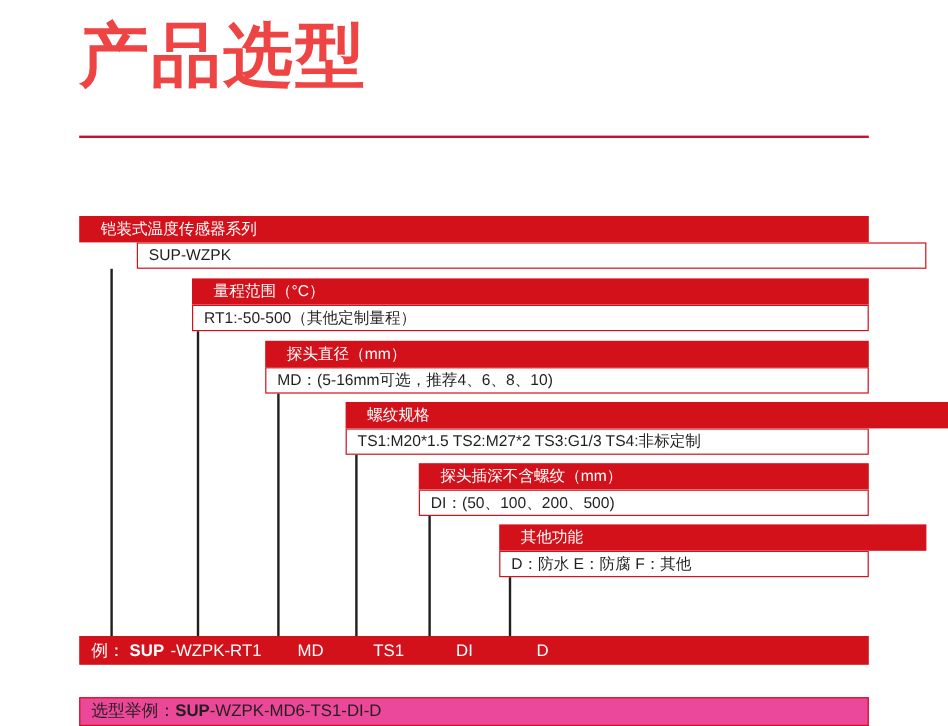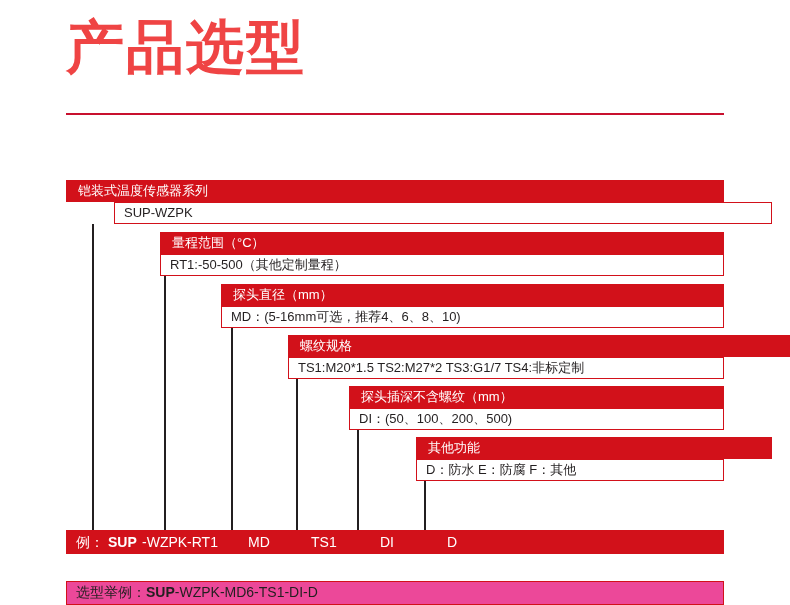--- a/index.html
+++ b/index.html
@@ -52,21 +52,21 @@
     height: 22px;
     background: #d2111a;
     color: #ffffff;
     font-size: 13px;
     line-height: 22px;
     white-space: nowrap;
     box-sizing: border-box;
   }
   .row .txt {
     display: inline-block;
-    padding-left: 12px;
+    padding-left: 18px;
   }
   .row.white {
     background: #ffffff;
     color: #231f20;
     border: 1.5px solid #d2111a;
     line-height: 19px;
   }
   .row.white .txt {
     padding-left: 9px;
   }
@@ -146,21 +146,21 @@
       <span class="txt">探头直径（mm）</span>
     </div>
     <div class="row white" style="left:155px; top:126px; width:503px;">
       <span class="txt">MD：(5-16mm可选，推荐4、6、8、10)</span>
     </div>
 
     <div class="row" style="left:222px; top:155px; width:514px;">
       <span class="txt">螺纹规格</span>
     </div>
     <div class="row white" style="left:222px; top:177px; width:436px;">
-      <span class="txt">TS1:M20*1.5   TS2:M27*2   TS3:G1/7   TS4:非标定制</span>
+      <span class="txt">TS1:M20*1.5   TS2:M27*2   TS3:G1/3   TS4:非标定制</span>
     </div>
 
     <div class="row" style="left:283px; top:206px; width:375px;">
       <span class="txt">探头插深不含螺纹（mm）</span>
     </div>
     <div class="row white" style="left:283px; top:228px; width:375px;">
       <span class="txt">DI：(50、100、200、500)</span>
     </div>
 
     <div class="row" style="left:350px; top:257px; width:356px;">

